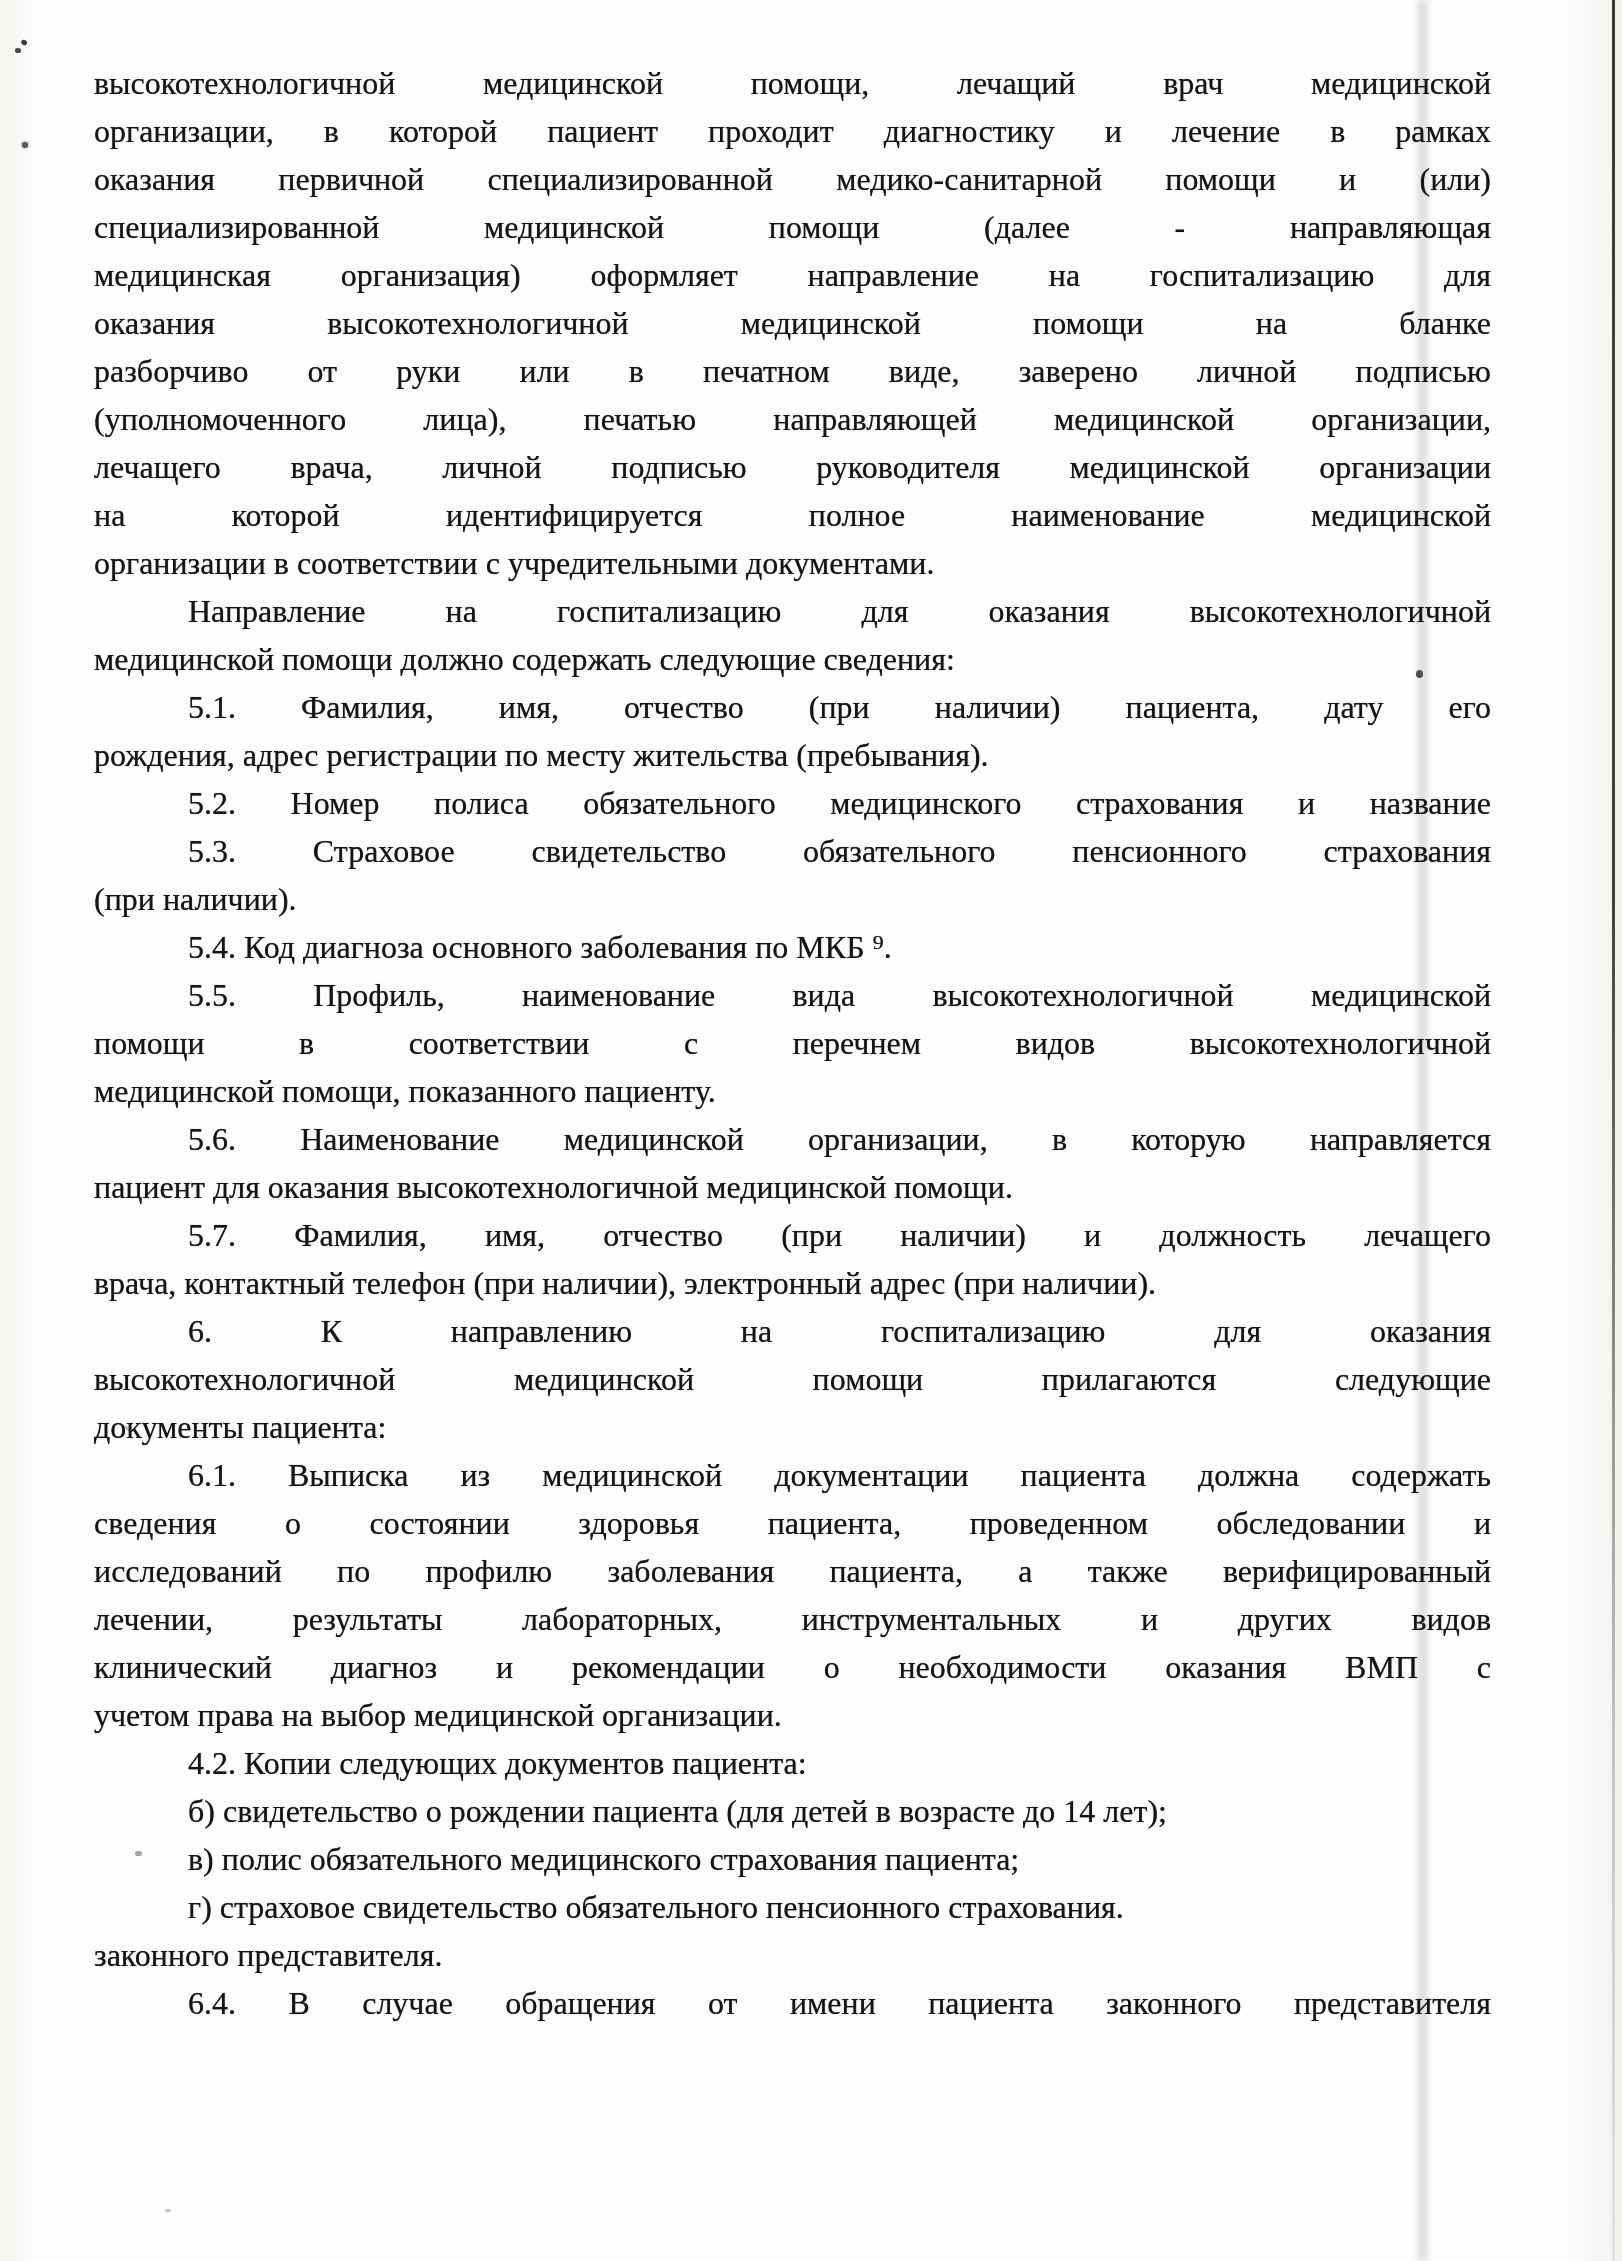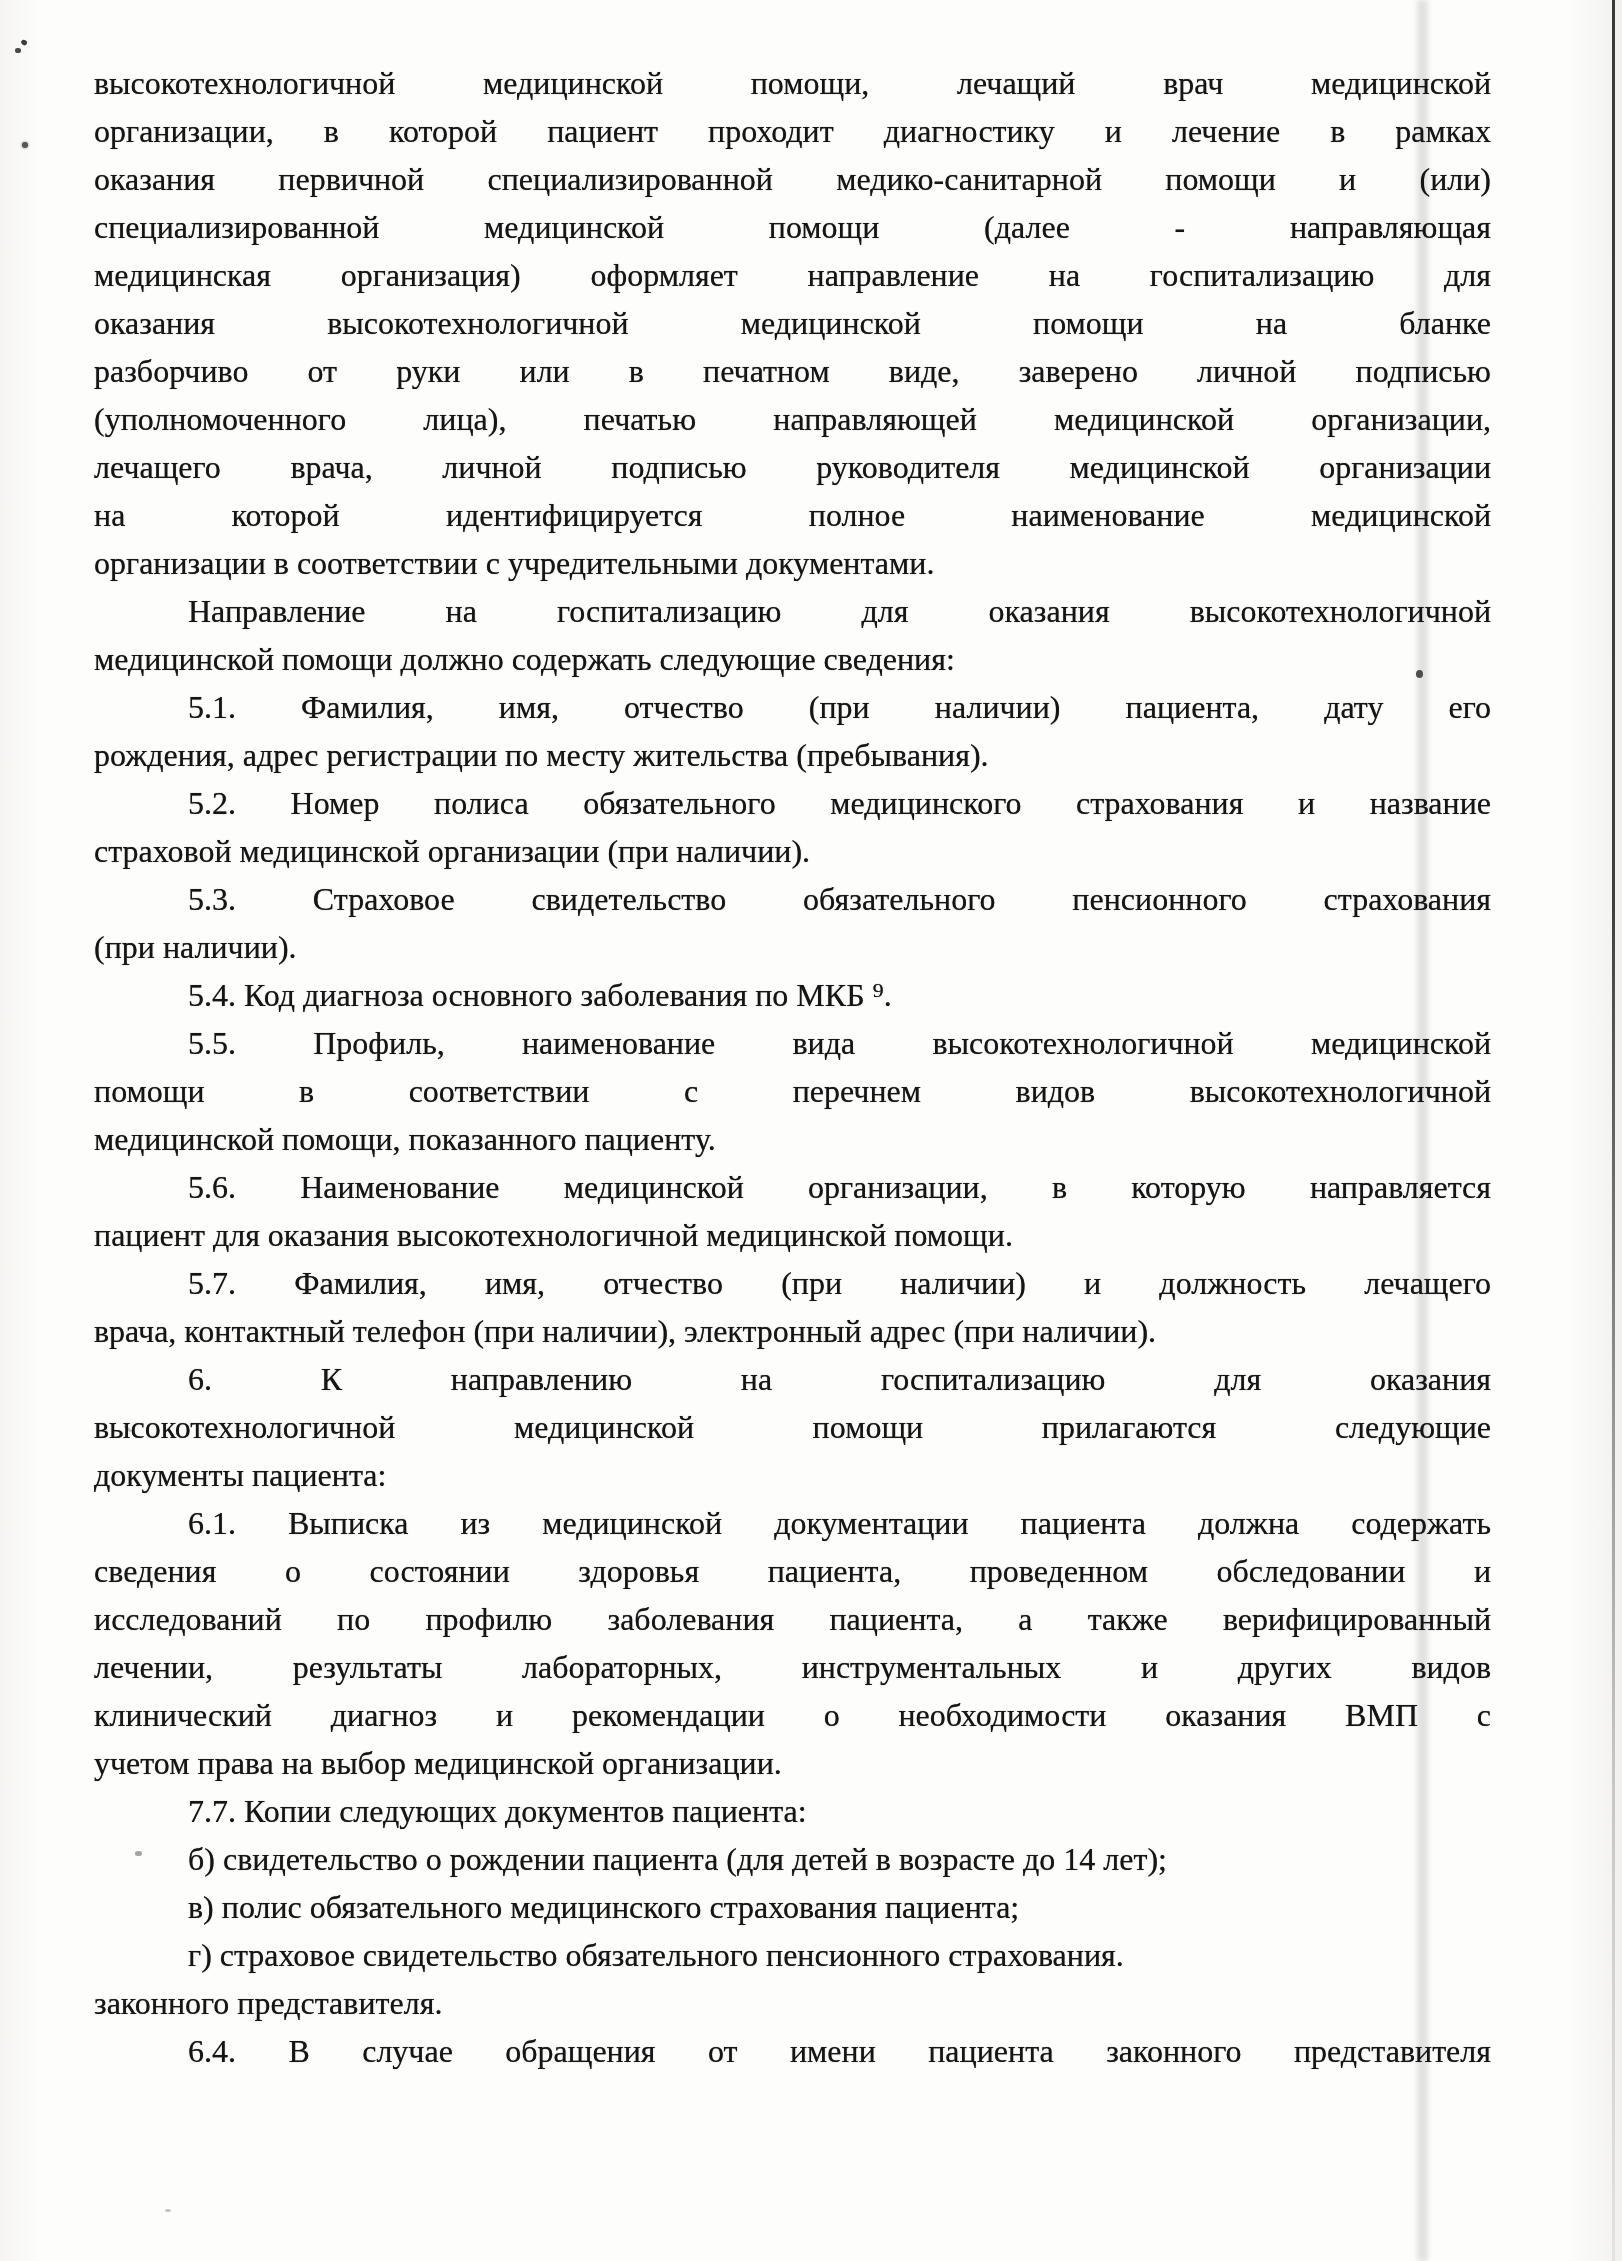--- a/index.html
+++ b/index.html
@@ -80,41 +80,40 @@
       <div class="line">разборчиво от руки или в печатном виде, заверено личной подписью</div>
       <div class="line">(уполномоченного лица), печатью направляющей медицинской организации,</div>
       <div class="line">лечащего врача, личной подписью руководителя медицинской организации</div>
       <div class="line">на которой идентифицируется полное наименование медицинской</div>
       <div class="line last">организации в соответствии с учредительными документами.</div>
       <div class="line indent">Направление на госпитализацию для оказания высокотехнологичной</div>
       <div class="line last">медицинской помощи должно содержать следующие сведения:</div>
       <div class="line indent">5.1. Фамилия, имя, отчество (при наличии) пациента, дату его</div>
       <div class="line last">рождения, адрес регистрации по месту жительства (пребывания).</div>
       <div class="line indent">5.2. Номер полиса обязательного медицинского страхования и название</div>
-      <div class="line last">страховой медицинской организации (при наличии).</div>
       <div class="line indent">5.3. Страховое свидетельство обязательного пенсионного страхования</div>
       <div class="line last">(при наличии).</div>
       <div class="line indent last">5.4. Код диагноза основного заболевания по МКБ ⁹.</div>
       <div class="line indent">5.5. Профиль, наименование вида высокотехнологичной медицинской</div>
       <div class="line">помощи в соответствии с перечнем видов высокотехнологичной</div>
       <div class="line last">медицинской помощи, показанного пациенту.</div>
       <div class="line indent">5.6. Наименование медицинской организации, в которую направляется</div>
       <div class="line last">пациент для оказания высокотехнологичной медицинской помощи.</div>
       <div class="line indent">5.7. Фамилия, имя, отчество (при наличии) и должность лечащего</div>
       <div class="line last">врача, контактный телефон (при наличии), электронный адрес (при наличии).</div>
       <div class="line indent">6. К направлению на госпитализацию для оказания</div>
       <div class="line">высокотехнологичной медицинской помощи прилагаются следующие</div>
       <div class="line last">документы пациента:</div>
       <div class="line indent">6.1. Выписка из медицинской документации пациента должна содержать</div>
       <div class="line">сведения о состоянии здоровья пациента, проведенном обследовании и</div>
       <div class="line">исследований по профилю заболевания пациента, а также верифицированный</div>
       <div class="line">лечении, результаты лабораторных, инструментальных и других видов</div>
       <div class="line">клинический диагноз и рекомендации о необходимости оказания ВМП  с</div>
       <div class="line last">учетом права на выбор медицинской организации.</div>
-      <div class="line indent last">7.7. Копии следующих документов пациента:</div>
+      <div class="line indent last">4.2. Копии следующих документов пациента:</div>
       <div class="line indent last">б) свидетельство о рождении пациента (для детей в возрасте до 14 лет);</div>
       <div class="line indent last">в) полис обязательного медицинского страхования пациента;</div>
       <div class="line indent last">г) страховое свидетельство обязательного пенсионного страхования.</div>
       <div class="line last">законного представителя.</div>
       <div class="line indent">6.4. В случае обращения от имени пациента законного представителя</div>
     </div>
 </div>
 
 
 </body></html>

